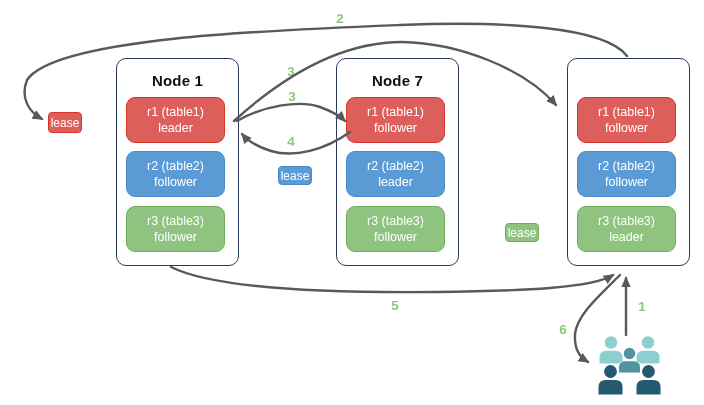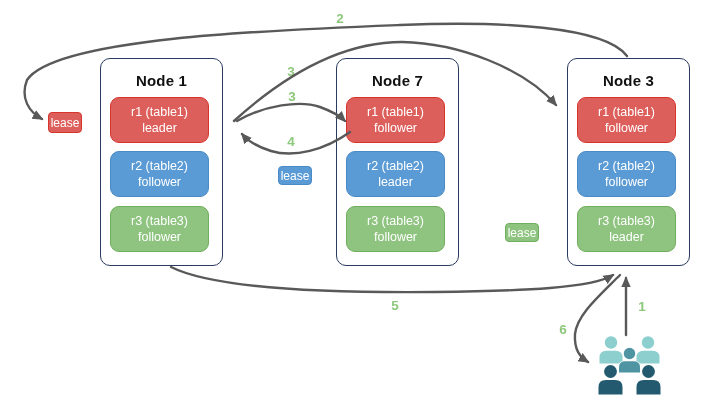--- a/index.html
+++ b/index.html
@@ -49,21 +49,21 @@
   
   svg.overlay{position:absolute;inset:0;pointer-events:none;}
   .arrow{fill:none;stroke:#595959;stroke-width:2.4;stroke-linecap:round;}
   .person{stroke:#ffffff;stroke-width:1.6;paint-order:stroke;}
 </style>
 </head>
 <body>
 
 <div class="stage">
 
-  <div class="node" style="left:100px">
+  <div class="node" style="left:116px">
     <div class="node-title">Node 1</div>
     <div class="replica pos-r1 c-red">
       <span>r1 (table1)</span>
       <span>leader</span>
     </div>
     <div class="replica pos-r2 c-blue">
       <span>r2 (table2)</span>
       <span>follower</span>
     </div>
     <div class="replica pos-r3 c-green">
@@ -82,21 +82,20 @@
       <span>r2 (table2)</span>
       <span>leader</span>
     </div>
     <div class="replica pos-r3 c-green">
       <span>r3 (table3)</span>
       <span>follower</span>
     </div>
   </div>
 
   <div class="node" style="left:567px">
-    <div class="node-title">Node 3</div>
     <div class="replica pos-r1 c-red">
       <span>r1 (table1)</span>
       <span>follower</span>
     </div>
     <div class="replica pos-r2 c-blue">
       <span>r2 (table2)</span>
       <span>follower</span>
     </div>
     <div class="replica pos-r3 c-green">
       <span>r3 (table3)</span>

